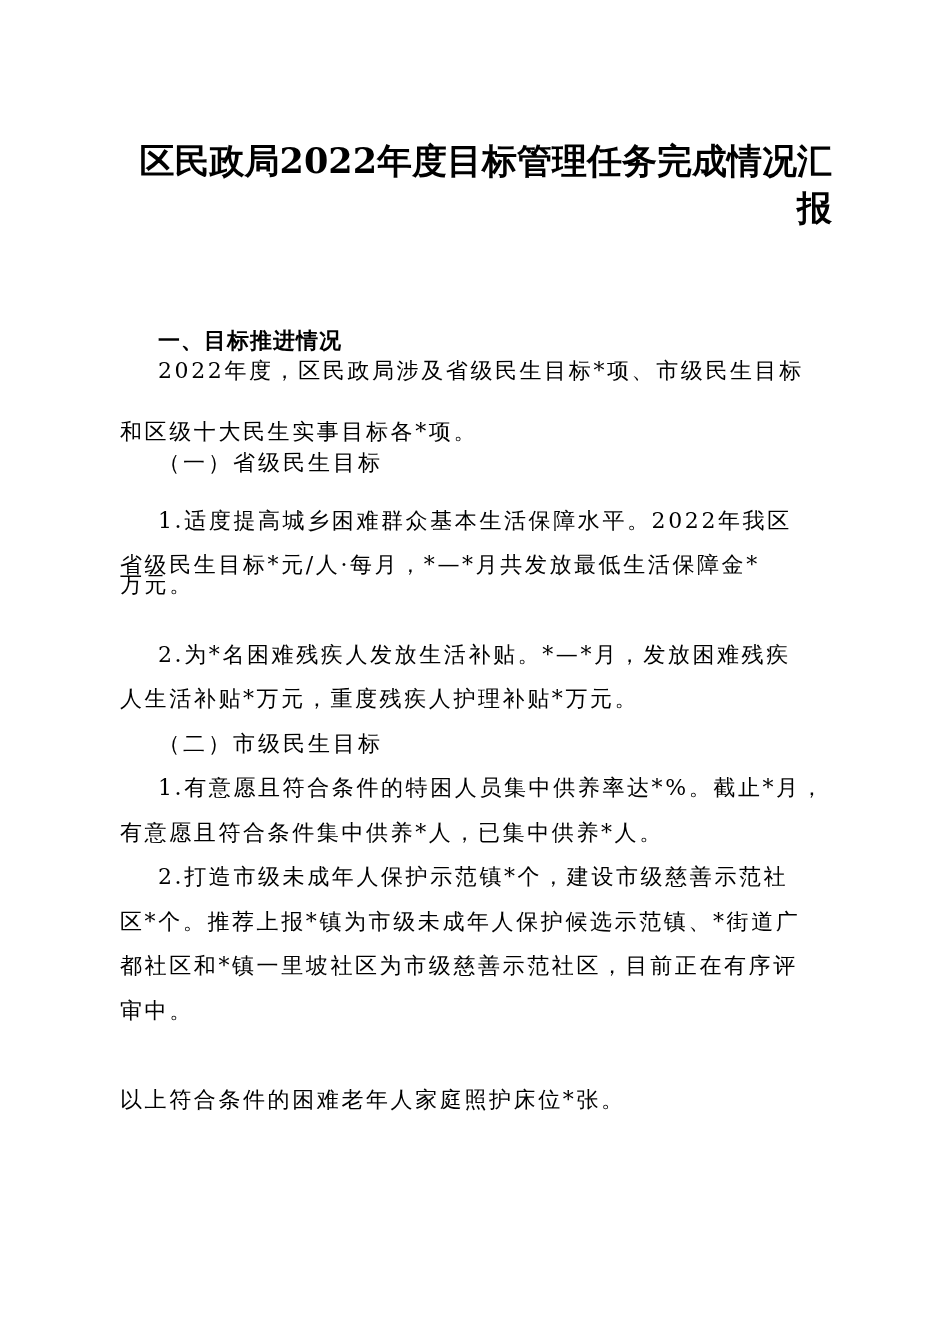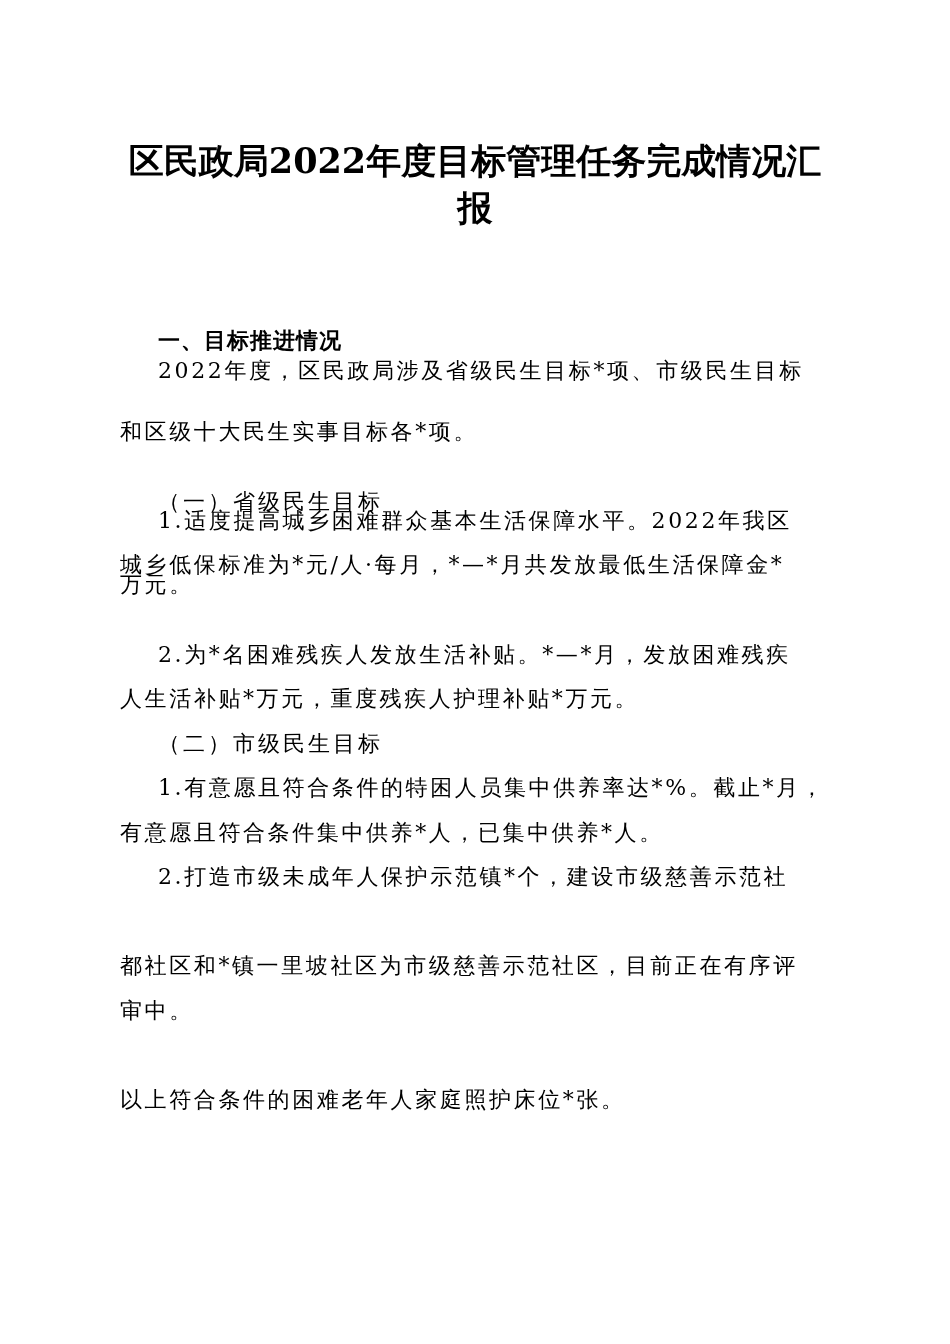--- a/index.html
+++ b/index.html
@@ -4,21 +4,21 @@
   <style>
     html, body { margin: 0; padding: 0; background: #ffffff; }
     body {
       width: 950px; height: 1344px; position: relative; overflow: hidden;
       color: #000000;
       font-family: "DejaVu Serif", "Liberation Serif", serif;
     }
     .page { position: absolute; left: 0; top: 0; width: 950px; height: 1344px; }
     .title {
       position: absolute; left: 118px; width: 714px; top: 137px;
-      text-align: center; font-weight: bold; font-size: 35px; line-height: 47px;
+      text-align: right; font-weight: bold; font-size: 35px; line-height: 47px;
       font-family: "DejaVu Serif", "Liberation Serif", serif;
       letter-spacing: 0px;
     }
     .line {
       position: absolute; left: 120px; width: 710px;
       font-size: 22px; line-height: 30px; white-space: nowrap;
       letter-spacing: 2.6px;
     }
     .indent { left: 158px; }
     .h1 { font-family: "DejaVu Sans", "Liberation Sans", sans-serif; font-weight: bold; letter-spacing: 1px; }
@@ -29,26 +29,27 @@
 
 <div class="page">
   <div class="title">
     <div>区民政局2022年度目标管理任务完成情况汇</div>
     <div>报</div>
   </div>
 
   <div class="line indent h1" style="top:326px">一、目标推进情况</div>
   <div class="line indent" style="top:356px">2022年度，区民政局涉及省级民生目标*项、市级民生目标</div>
   <div class="line" style="top:417px">和区级十大民生实事目标各*项。</div>
-  <div class="line indent h2" style="top:487px">（一）省级民生目标</div>
+  <div class="line indent h2" style="top:448px">（一）省级民生目标</div>
   <div class="line indent" style="top:506px">1.适度提高城乡困难群众基本生活保障水平。2022年我区</div>
-  <div class="line" style="top:550px">城乡低保标准为*元/人·每月，*—*月共发放最低生活保障金*</div>
+  <div class="line" style="top:550px">省级民生目标*元/人·每月，*—*月共发放最低生活保障金*</div>
   <div class="line" style="top:570px">万元。</div>
   <div class="line indent" style="top:640px">2.为*名困难残疾人发放生活补贴。*—*月，发放困难残疾</div>
   <div class="line" style="top:684px">人生活补贴*万元，重度残疾人护理补贴*万元。</div>
   <div class="line indent h2" style="top:729px">（二）市级民生目标</div>
   <div class="line indent" style="top:773px">1.有意愿且符合条件的特困人员集中供养率达*%。截止*月，</div>
   <div class="line" style="top:818px">有意愿且符合条件集中供养*人，已集中供养*人。</div>
   <div class="line indent" style="top:862px">2.打造市级未成年人保护示范镇*个，建设市级慈善示范社</div>
+  <div class="line" style="top:907px">区*个。推荐上报*镇为市级未成年人保护候选示范镇、*街道广</div>
   <div class="line" style="top:996px">审中。</div>
   <div class="line" style="top:951px">都社区和*镇一里坡社区为市级慈善示范社区，目前正在有序评</div>
   <div class="line" style="top:1085px">以上符合条件的困难老年人家庭照护床位*张。</div>
 </div>
 
 </body></html>

